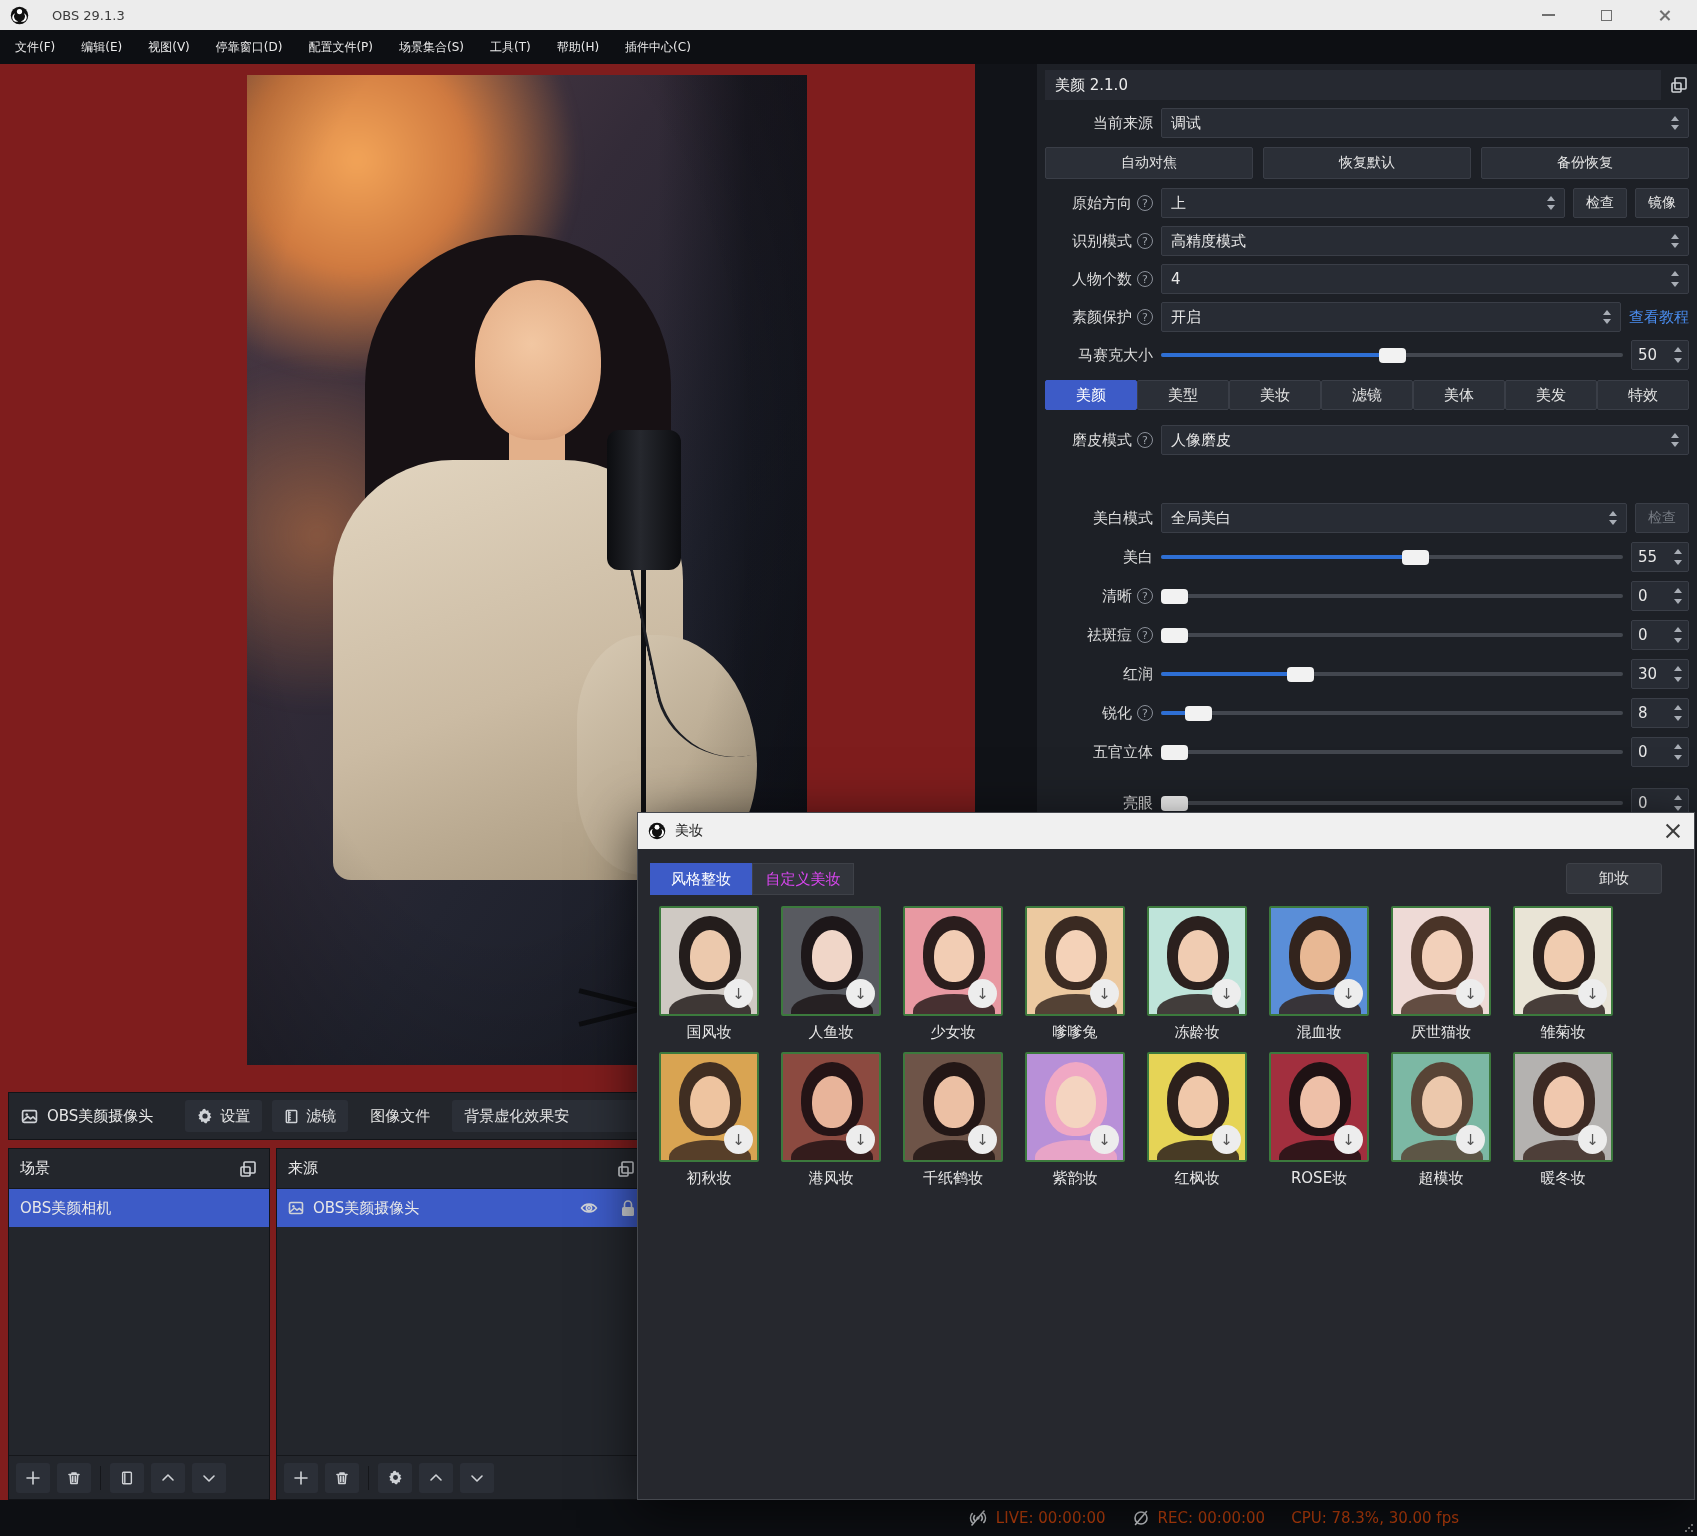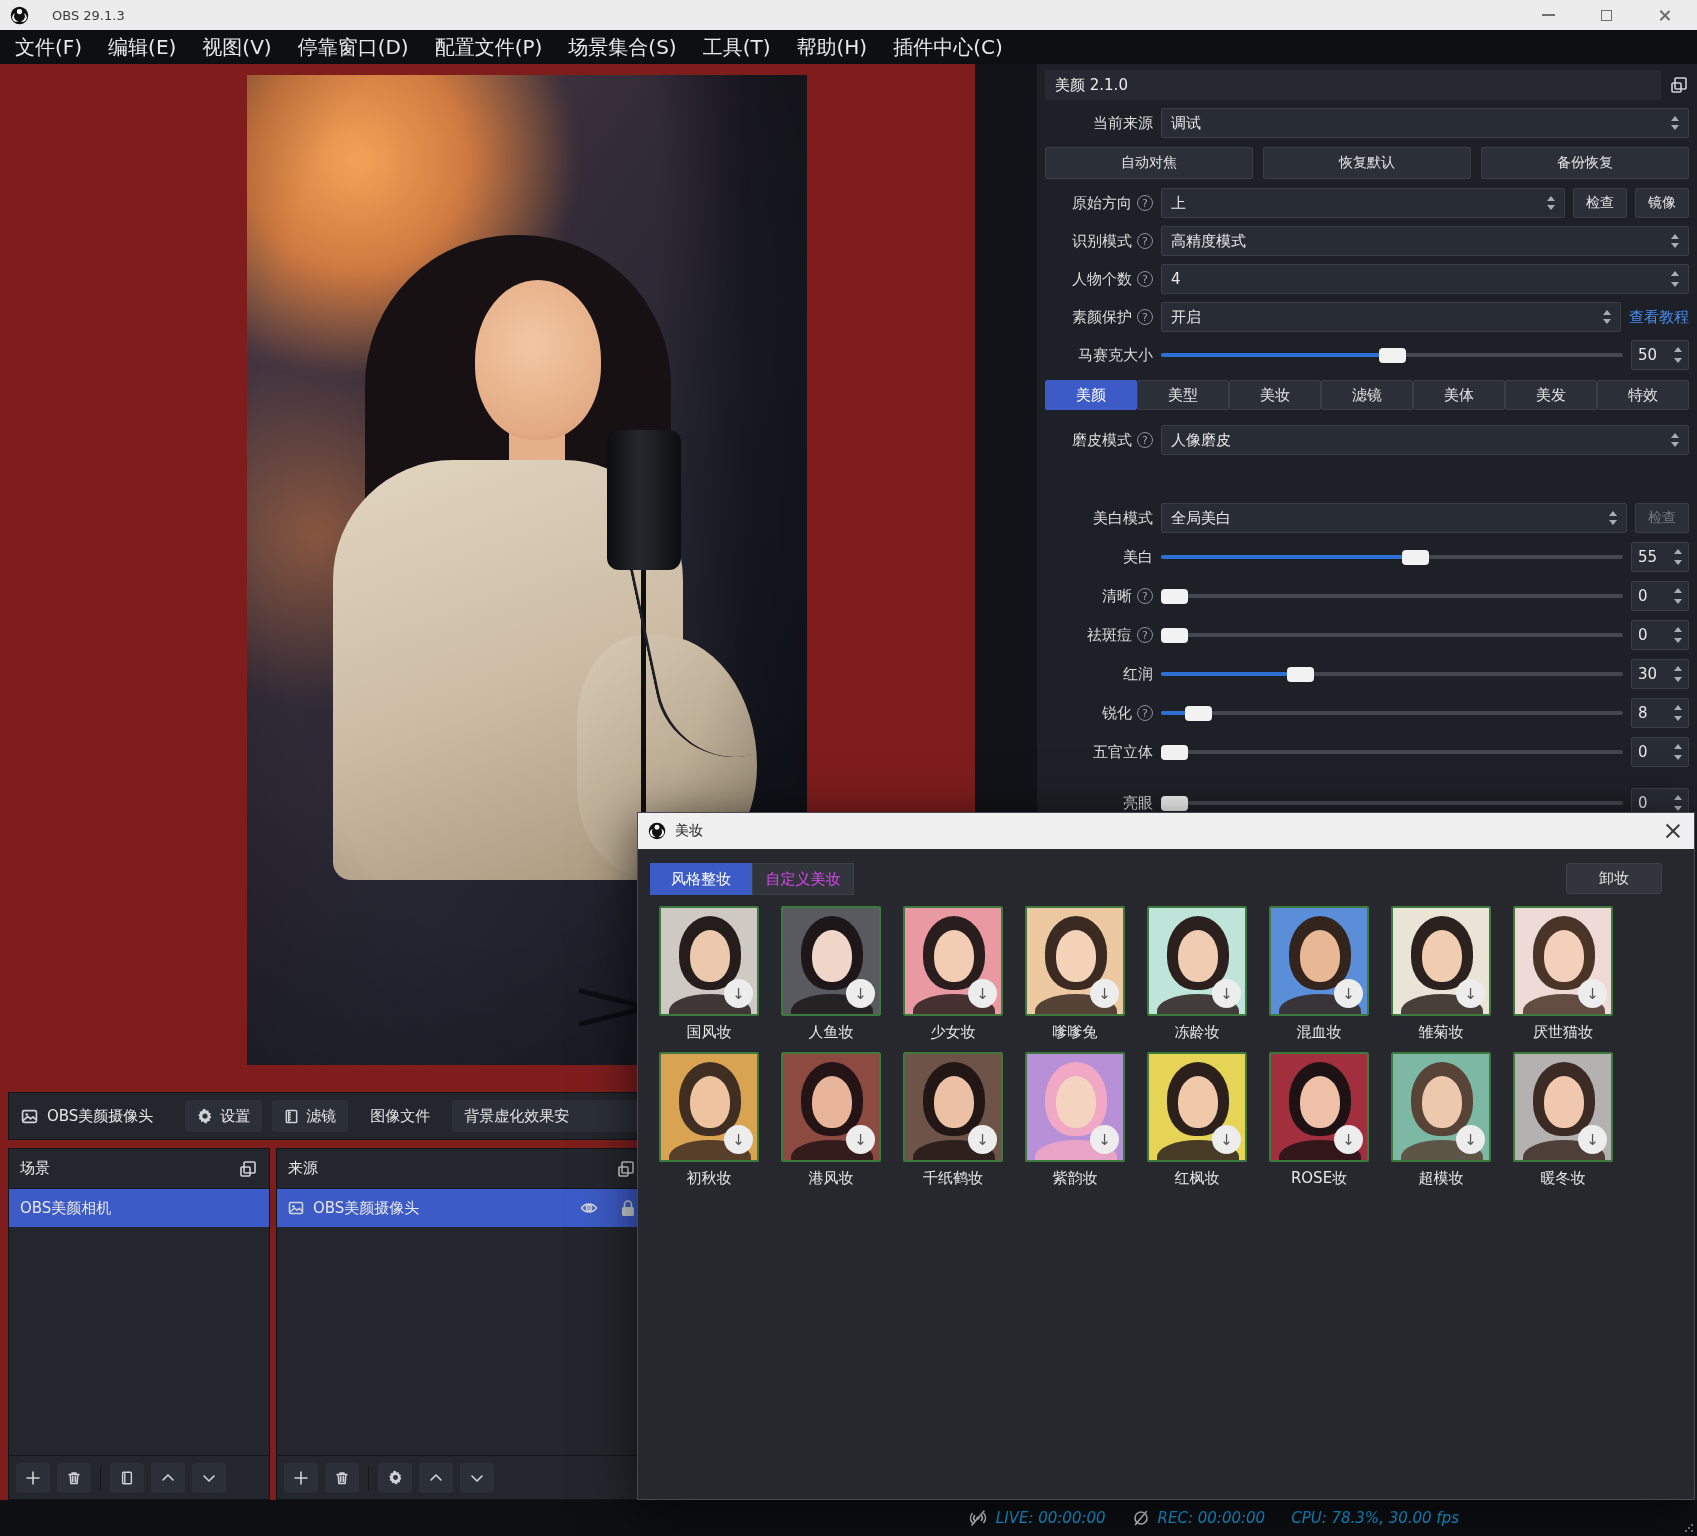--- a/index.html
+++ b/index.html
@@ -14,21 +14,21 @@
   .win-controls { margin-left:auto; display:flex; align-items:center; gap:44px; padding-right:16px; }
   .win-btn { width:14px; height:14px; display:flex; align-items:center; justify-content:center; }
   .glyph-min { width:13px; height:2px; background:#6f6f6f; }
   .glyph-max { width:11px; height:11px; border:1.5px solid #6f6f6f; }
   .glyph-x { position:relative; width:13px; height:13px; }
   .glyph-x::before,.glyph-x::after { content:""; position:absolute; left:6px; top:0; width:1.6px; height:13px; background:#6f6f6f; }
   .glyph-x::before { transform:rotate(45deg);} .glyph-x::after { transform:rotate(-45deg);}
 
   
   .menubar { position:absolute; left:0; top:30px; width:100%; height:34px; background:#0d0f13; display:flex; align-items:center; padding:0 2px; }
-  .menu-item { color:#e9e9e9; font-size:20px; padding:0 13px; line-height:34px; }
+  .menu-item { color:#e9e9e9; font-size:12px; padding:0 13px; line-height:34px; }
 
   
   .workspace { position:absolute; left:0; top:64px; width:100%; height:1436px; background:#7f1d1d; }
 
   
   .preview-video { position:absolute; left:247px; top:11px; width:560px; height:990px; overflow:hidden;
     background:linear-gradient(125deg,#56404a 0%,#332b38 34%,#232531 62%,#171a23 100%); }
   .pv-glow1 { position:absolute; left:-120px; top:-130px; width:460px; height:430px; border-radius:50%;
     background:radial-gradient(circle,#f2a458 0%,#d07a40 35%,rgba(150,80,40,0) 70%); filter:blur(6px); }
   .pv-glow2 { position:absolute; left:-60px; top:250px; width:260px; height:420px; border-radius:50%;
@@ -92,21 +92,21 @@
   .dock-header { height:40px; display:flex; align-items:center; padding:0 11px; color:#eaeaea; font-size:15px; border-bottom:1px solid #15171b; }
   .dock-header .popout-icon { margin-left:auto; }
   .list-item { height:38px; display:flex; align-items:center; gap:9px; padding:0 11px; color:#e8e8e8; font-size:15px; }
   .list-item.selected { background:#3d5bc7; }
   .li-icons { margin-left:auto; display:flex; align-items:center; gap:22px; }
   .dock-toolbar { position:absolute; left:0; right:0; bottom:0; height:44px; border-top:1px solid #15171b; display:flex; align-items:center; gap:7px; padding:0 7px; }
   .tool-btn { width:34px; height:30px; background:#2b2f37; border-radius:3px; display:flex; align-items:center; justify-content:center; }
   .tool-sep { width:1px; height:24px; background:#15171b; margin:0 2px; }
 
   
-  .statusbar { position:absolute; left:0; top:1500px; width:100%; height:36px; background:#0d0f13; display:flex; align-items:center; justify-content:flex-end; gap:8px; padding-right:238px; color:#0ea5e9; font-size:15px;font-style:italic; }
+  .statusbar { position:absolute; left:0; top:1500px; width:100%; height:36px; background:#0d0f13; display:flex; align-items:center; justify-content:flex-end; gap:8px; padding-right:238px; color:#c2410c; font-size:15px; }
   .sb-group { display:flex; align-items:center; gap:8px; margin-left:18px; }
   .grip { position:absolute; right:3px; bottom:3px; width:10px; height:10px;
     background:radial-gradient(circle 1.4px at 8px 2px,#777 99%,transparent), radial-gradient(circle 1.4px at 8px 8px,#777 99%,transparent), radial-gradient(circle 1.4px at 2px 8px,#777 99%,transparent), radial-gradient(circle 1.4px at 5px 5px,#777 99%,transparent); }
 
   
   .makeup-dialog { position:absolute; left:637px; top:812px; width:1058px; height:688px; background:#26282e; border:1px solid #46494f; box-shadow:0 10px 50px rgba(0,0,0,.65); z-index:50; }
   .md-titlebar { height:36px; background:#f0f0f0; display:flex; align-items:center; gap:9px; padding:0 10px; }
   .md-title { font-size:14px; color:#222; }
   .md-close { margin-left:auto; width:22px; height:22px; position:relative; }
   .md-close::before,.md-close::after { content:""; position:absolute; left:10px; top:2px; width:1.8px; height:18px; background:#3c3c3c; }
@@ -679,38 +679,38 @@
         </div>
         <div class="style-tile" style="--bg: #5a8ed8; --hair: #33241d; --skin: #e8b894;">
           <div class="thumb">
             <div class="hair"></div>
             <div class="face"></div>
             <div class="shoulders"></div>
             <div class="dl-badge"></div>
           </div>
           <div class="style-label">混血妆</div>
         </div>
+        <div class="style-tile" style="--bg: #eedad6; --hair: #4a3428; --skin: #f2d0ba;">
+          <div class="thumb">
+            <div class="hair"></div>
+            <div class="face"></div>
+            <div class="shoulders"></div>
+            <div class="dl-badge"></div>
+          </div>
+          <div class="style-label">厌世猫妆</div>
+        </div>
         <div class="style-tile" style="--bg: #e9e4d6; --hair: #2b211e; --skin: #f0ccb0;">
           <div class="thumb">
             <div class="hair"></div>
             <div class="face"></div>
             <div class="shoulders"></div>
             <div class="dl-badge"></div>
           </div>
           <div class="style-label">雏菊妆</div>
         </div>
-        <div class="style-tile" style="--bg: #eedad6; --hair: #4a3428; --skin: #f2d0ba;">
-          <div class="thumb">
-            <div class="hair"></div>
-            <div class="face"></div>
-            <div class="shoulders"></div>
-            <div class="dl-badge"></div>
-          </div>
-          <div class="style-label">厌世猫妆</div>
-        </div>
         <div class="style-tile" style="--bg: #d9a452; --hair: #402e22; --skin: #eec4a0;">
           <div class="thumb">
             <div class="hair"></div>
             <div class="face"></div>
             <div class="shoulders"></div>
             <div class="dl-badge"></div>
           </div>
           <div class="style-label">初秋妆</div>
         </div>
         <div class="style-tile" style="--bg: #8c4a40; --hair: #241416; --skin: #e8b49a;">

